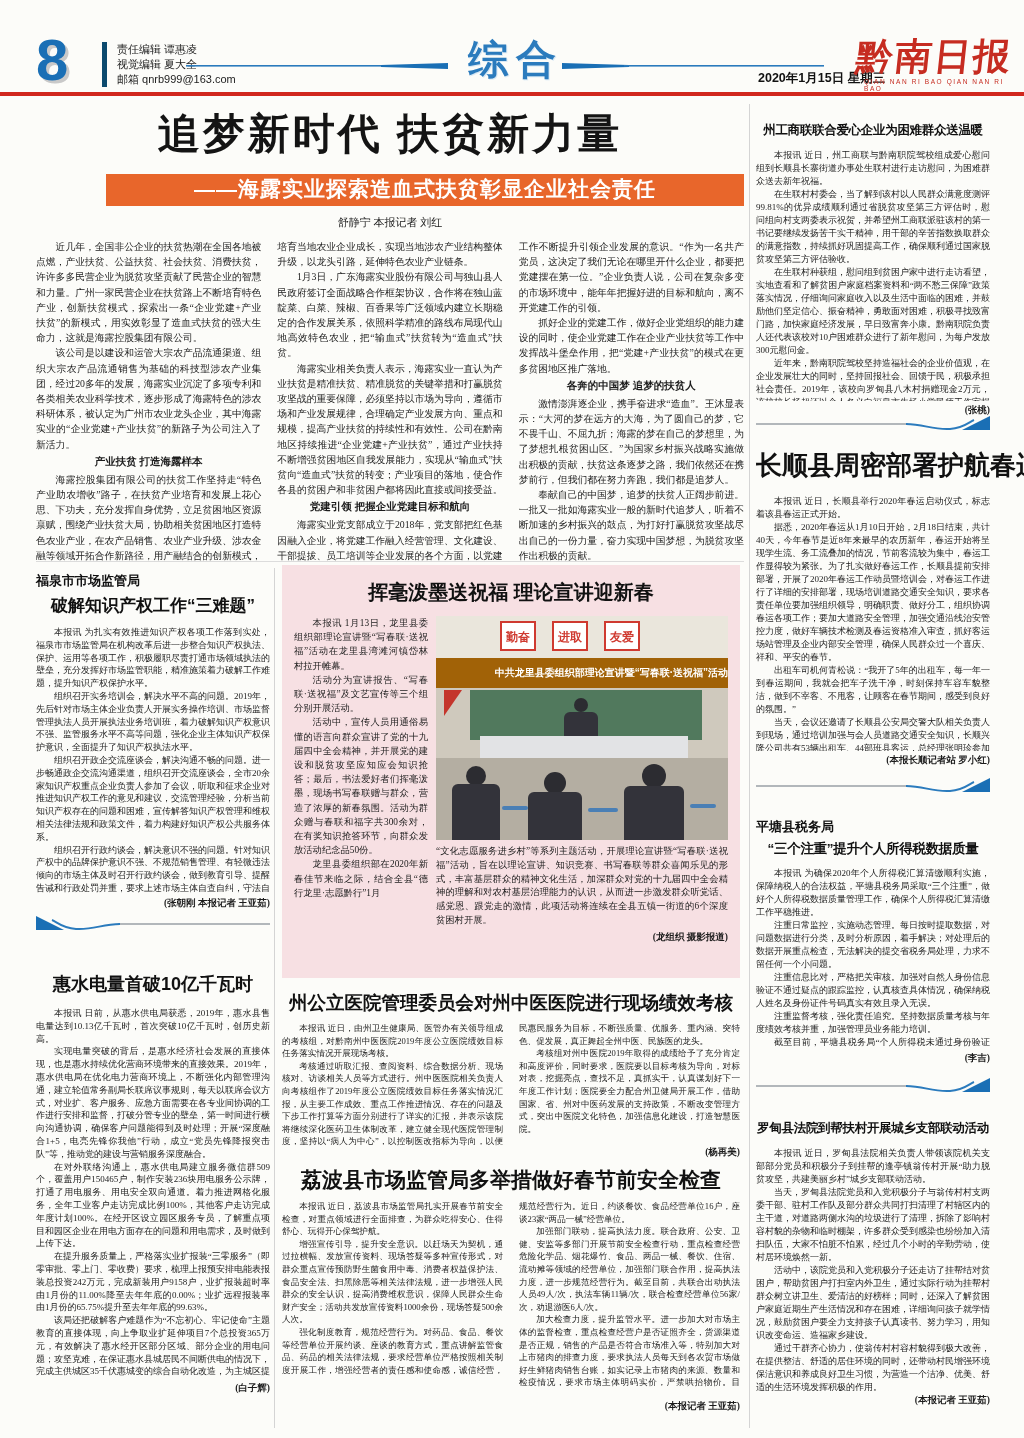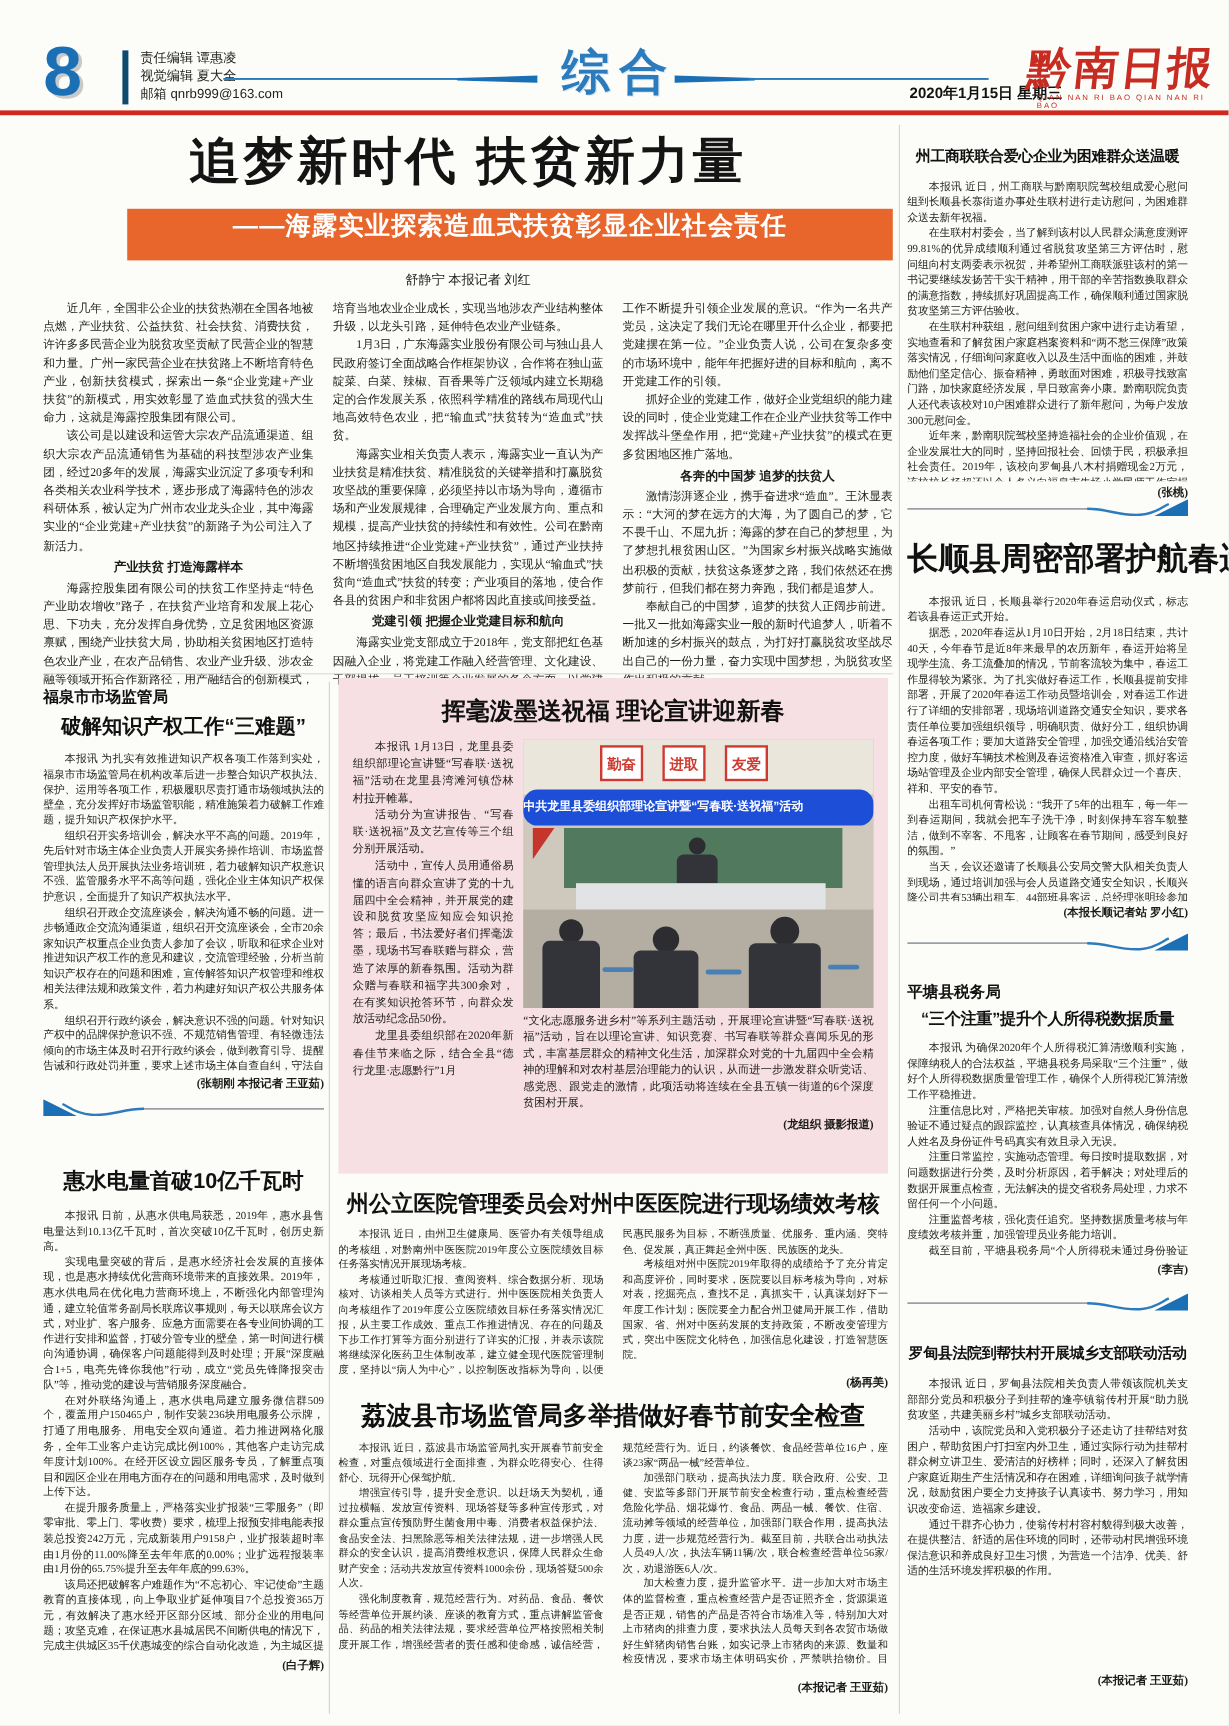--- a/index.html
+++ b/index.html
@@ -16,21 +16,21 @@
   .hdr-date{position:absolute;left:758px;top:70px;font:bold 12.5px "Liberation Sans",sans-serif;color:#111;}
   .masthead{position:absolute;left:856px;top:32px;color:#c62c21;font:bold 37px "DejaVu Serif",serif;
             transform:skewX(-6deg);letter-spacing:2px;}
   .masthead-py{position:absolute;left:864px;top:78px;color:#c62c21;font-size:6.5px;letter-spacing:1.6px;
                font-family:"Liberation Sans",sans-serif;}
   .red-rule{position:absolute;left:0;top:92px;width:1024px;height:4px;background:#d1281e;}
   
   .lead{position:absolute;left:36px;top:106px;width:708px;}
   .lead-title{text-align:center;font:900 42px "Liberation Sans",sans-serif;letter-spacing:3px;color:#141414;}
   .lead-sub{margin:12px 0 0 70px;background:#e8662b;color:#fff;font:bold 21px/30px "Liberation Sans",sans-serif;
-            text-align:center;height:43px;letter-spacing:1px;}
+            text-align:center;height:32px;letter-spacing:1px;}
   .lead-by{text-align:center;font-size:11px;margin-top:9px;color:#222;}
   .lead-body{margin-top:9px;column-count:3;column-gap:16px;height:352px;overflow:hidden;
              font-size:9.8px;line-height:15.2px;text-align:justify;}
   .lead-body p,.art-body p,.pink-left p{margin:0;text-indent:2em;}
   p.subhead{font:bold 10.5px "Liberation Sans",sans-serif;text-align:center;text-indent:0;margin:3px 0;}
   
   .art{position:absolute;}
   .kicker{font:bold 13px "Liberation Sans",sans-serif;color:#111;}
   .art-title{font-family:"Liberation Sans",sans-serif;font-weight:900;text-align:center;
              white-space:nowrap;color:#111;}
@@ -49,22 +49,22 @@
   .pink-title{font:900 20px "Liberation Sans",sans-serif;text-align:center;margin:2px 0 10px;color:#111;}
   .pink-row{display:flex;}
   .pink-left{width:134px;font-size:9.3px;line-height:14.2px;text-align:justify;height:328px;overflow:hidden;}
   .pink-right{margin-left:8px;width:292px;display:flex;flex-direction:column;}
   .pink-under{font-size:9.3px;line-height:13.8px;text-align:justify;margin-top:5px;}
   
   .photo{width:292px;height:224px;position:relative;overflow:hidden;background:#cfc9bd;}
   .ph-wall{position:absolute;left:0;top:0;right:0;height:46px;background:#eae6dc;}
   .ph-card{position:absolute;top:5px;width:36px;height:30px;background:#fff;border:2px solid #cf3a30;
            color:#cf3a30;font:bold 12px/28px "Liberation Sans",sans-serif;text-align:center;box-sizing:border-box;}
-  .ph-banner{position:absolute;top:42px;left:0;right:0;height:30px;background:#1d4ed8;color:#fff;
-             font:bold 10px/30px "Liberation Sans",sans-serif;text-align:left;overflow:hidden;border-radius:12px;}
+  .ph-banner{position:absolute;top:42px;left:0;right:0;height:30px;background:#a16207;color:#fff;
+             font:bold 10px/30px "Liberation Sans",sans-serif;text-align:right;overflow:hidden;}
   .ph-board{position:absolute;top:74px;left:34px;right:26px;height:50px;background:#51795d;}
   .ph-flag{position:absolute;top:74px;left:8px;width:0;height:0;border-top:26px solid #c4352c;border-right:18px solid transparent;}
   .ph-head{position:absolute;border-radius:50%;background:#2c2c31;}
   .ph-bodyb{position:absolute;border-radius:6px 6px 0 0;background:#33333a;}
   .ph-desk{position:absolute;top:120px;left:44px;right:40px;height:22px;background:#e2e3e5;}
   .ph-floor{position:absolute;top:142px;left:0;right:0;bottom:0;background:#b4aea2;}
   .ph-chair{position:absolute;height:4px;background:#4a7fb5;border-radius:2px;}
   
   .mid-title{position:absolute;font-family:"Liberation Sans",sans-serif;font-weight:700;white-space:nowrap;
              text-align:center;color:#111;}
@@ -235,36 +235,37 @@
     <path d="M0 8 H152" stroke="#9aa0a6" stroke-width="1.4"></path>
     <path d="M150 8 C168 8 176 14 194 13 C208 12 213 6 218 4" stroke="#2b7bbd" stroke-width="2" fill="none"></path>
     <polygon points="206,14 234,0 234,14" fill="#1a6fb5"></polygon>
   </svg>
 
   <div class="art rc" style="left:756px;top:818px;width:234px">
     <div class="kicker">平塘县税务局</div>
     <div class="art-title" style="font-size:13.5px;margin-top:4px;letter-spacing:-0.3px">“三个注重”提升个人所得税数据质量</div>
     <div class="art-body" style="height:182px;margin-top:9px">
         <p>本报讯 为确保2020年个人所得税汇算清缴顺利实施，保障纳税人的合法权益，平塘县税务局采取“三个注重”，做好个人所得税数据质量管理工作，确保个人所得税汇算清缴工作平稳推进。</p>
+        <p>注重日常监控，实施动态管理。每日按时提取数据，对问题数据进行分类，及时分析原因，着手解决；对处理后的数据开展重点检查，无法解决的提交省税务局处理，力求不留任何一个小问题。</p>
         <p>注重信息比对，严格把关审核。加强对自然人身份信息验证不通过疑点的跟踪监控，认真核查具体情况，确保纳税人姓名及身份证件号码真实有效且录入无误。</p>
-        <p>注重日常监控，实施动态管理。每日按时提取数据，对问题数据进行分类，及时分析原因，着手解决；对处理后的数据开展重点检查，无法解决的提交省税务局处理，力求不留任何一个小问题。</p>
         <p>注重监督考核，强化责任追究。坚持数据质量考核与年度绩效考核并重，加强管理员业务能力培训。</p>
         <p>截至目前，平塘县税务局“个人所得税未通过身份验证类”数据共77条，待核实2条，已核实75条；“个人所得税扣缴申报存在疑点类”数据共3807条，待核实88条，已核实3719条。</p>
       </div>
     <div class="byline">(李吉)</div>
   </div>
   <svg class="wave" style="left:756px;top:1078px" width="234" height="16" viewBox="0 0 234 16">
     <path d="M0 8 H152" stroke="#9aa0a6" stroke-width="1.4"></path>
     <path d="M150 8 C168 8 176 14 194 13 C208 12 213 6 218 4" stroke="#2b7bbd" stroke-width="2" fill="none"></path>
     <polygon points="206,14 234,0 234,14" fill="#1a6fb5"></polygon>
   </svg>
 
   <div class="art rc" style="left:756px;top:1120px;width:234px">
     <div class="art-title" style="font-size:12.5px;letter-spacing:-0.3px">罗甸县法院到帮扶村开展城乡支部联动活动</div>
     <div class="art-body" style="height:244px;margin-top:10px">
         <p>本报讯 近日，罗甸县法院相关负责人带领该院机关支部部分党员和积极分子到挂帮的逢亭镇翁传村开展“助力脱贫攻坚，共建美丽乡村”城乡支部联动活动。</p>
+        <p>当天，罗甸县法院党员和入党积极分子与翁传村村支两委干部、驻村工作队及部分群众共同打扫清理了村辖区内的主干道，对道路两侧水沟的垃圾进行了清理，拆除了影响村容村貌的杂物和临时棚架，许多群众受到感染也纷纷加入清扫队伍，大家不怕脏不怕累，经过几个小时的辛勤劳动，使村居环境焕然一新。</p>
         <p>活动中，该院党员和入党积极分子还走访了挂帮结对贫困户，帮助贫困户打扫室内外卫生，通过实际行动为挂帮村群众树立讲卫生、爱清洁的好榜样；同时，还深入了解贫困户家庭近期生产生活情况和存在困难，详细询问孩子就学情况，鼓励贫困户要全力支持孩子认真读书、努力学习，用知识改变命运、造福家乡建设。</p>
         <p>通过干群齐心协力，使翁传村村容村貌得到极大改善，在提供整洁、舒适的居住环境的同时，还带动村民增强环境保洁意识和养成良好卫生习惯，为营造一个洁净、优美、舒适的生活环境发挥积极的作用。</p>
       </div>
     <div class="byline">(本报记者 王亚茹)</div>
   </div>
 
 </div>
 
 </body></html>

